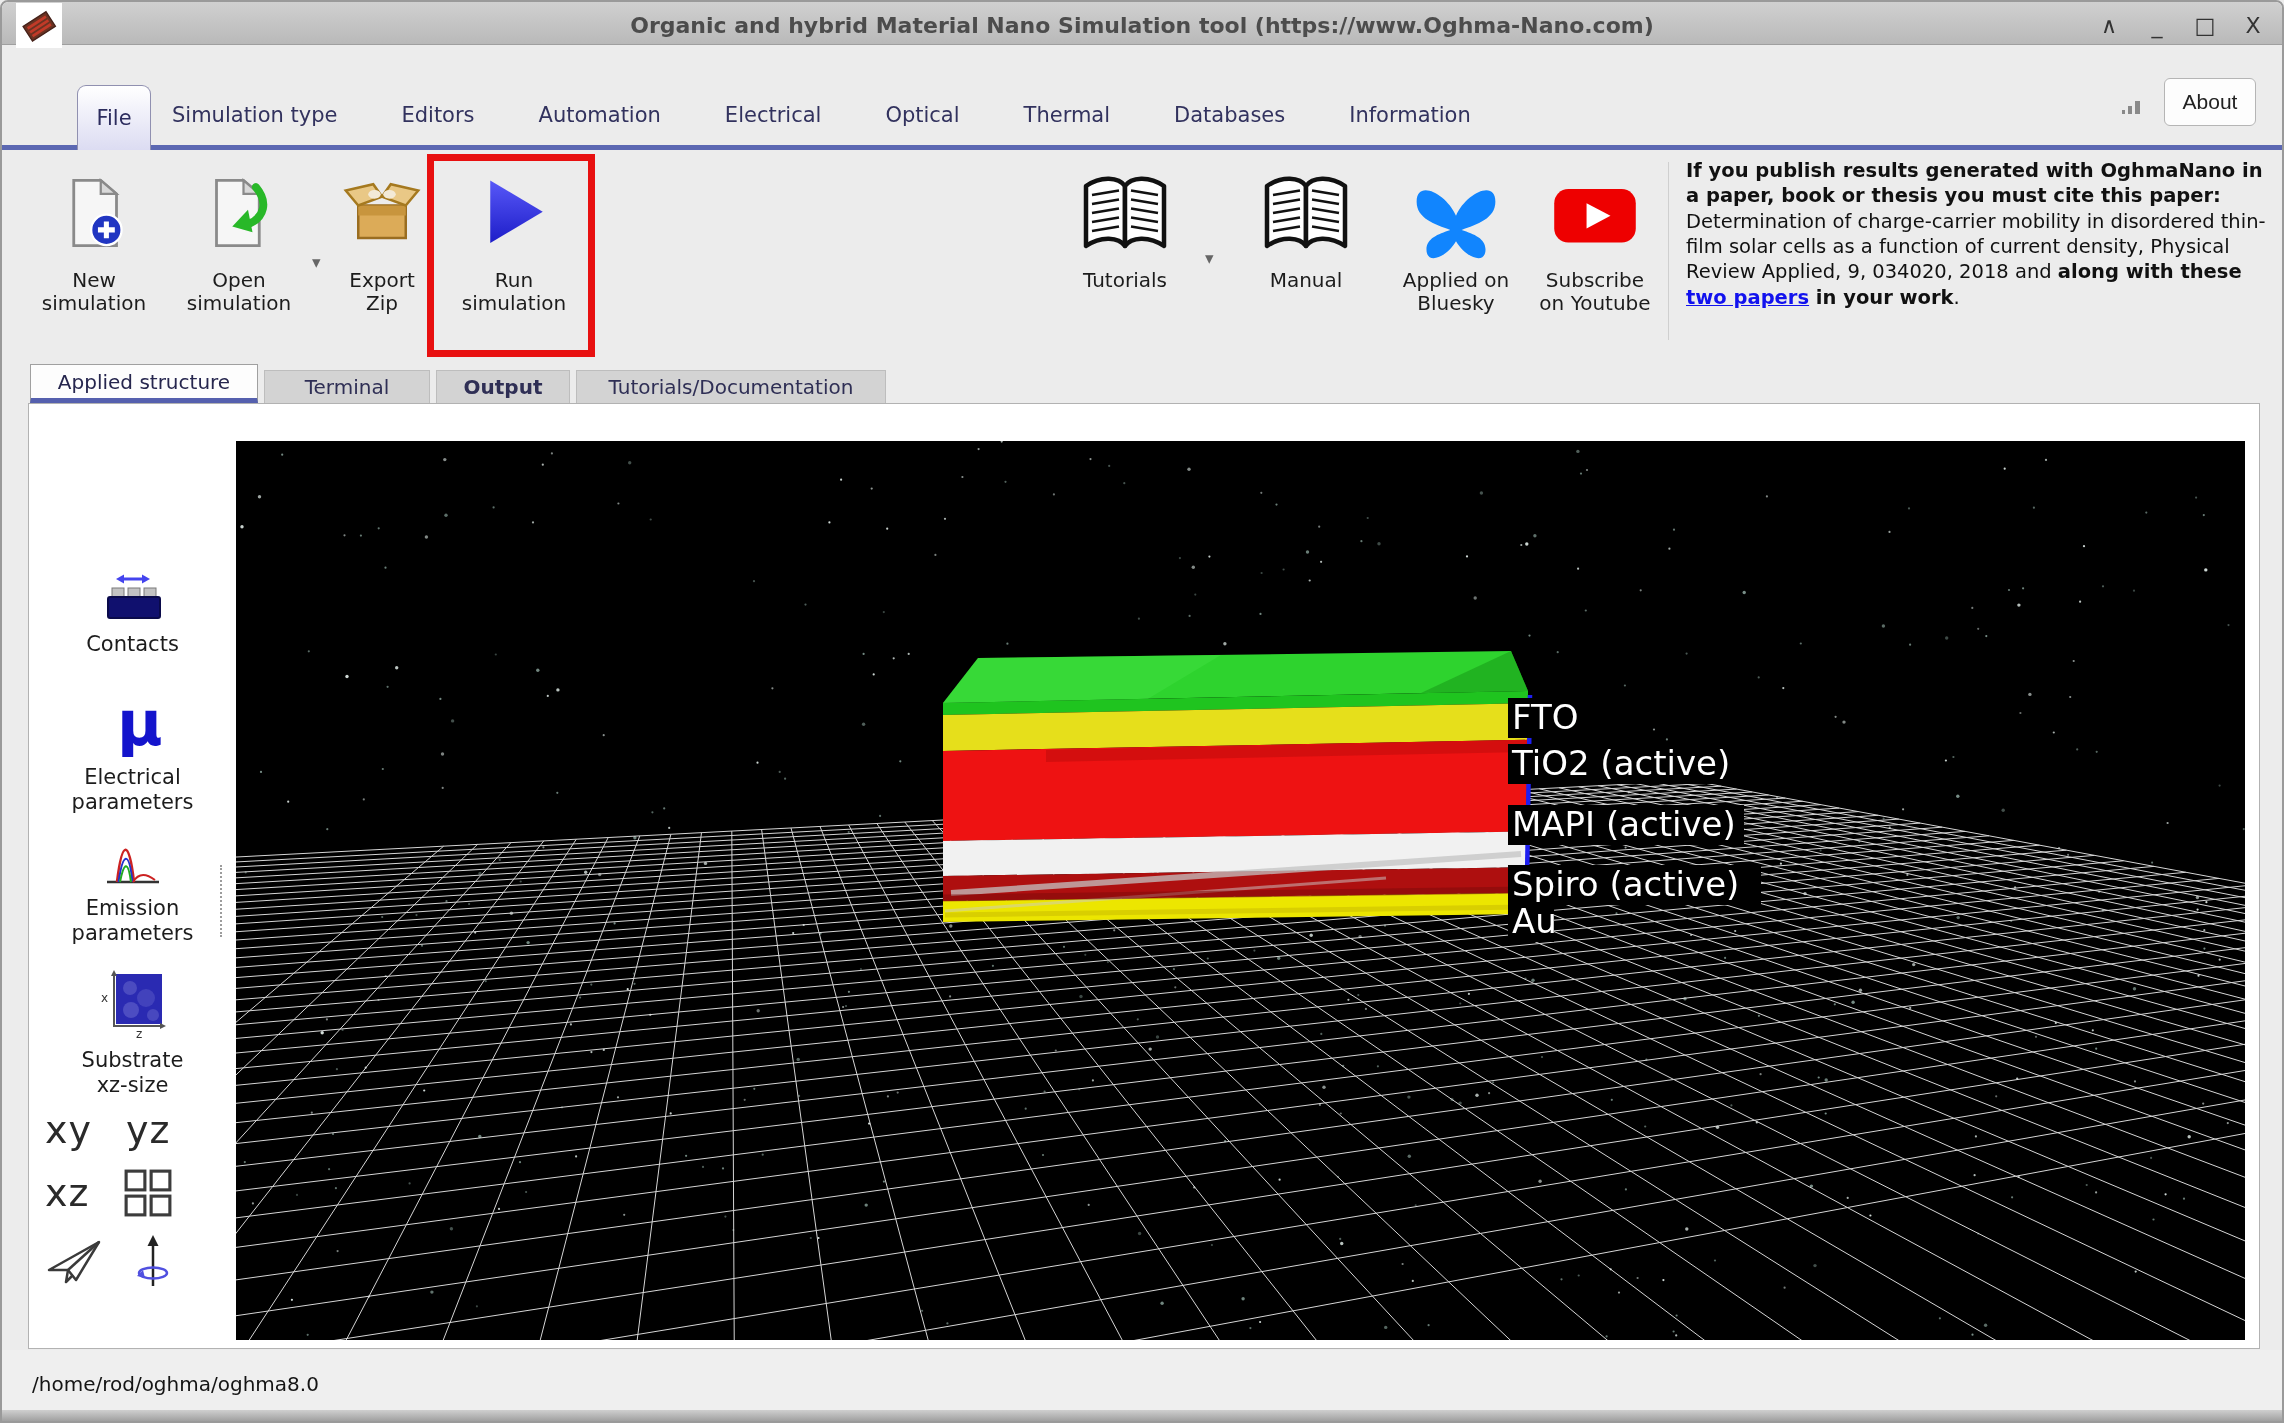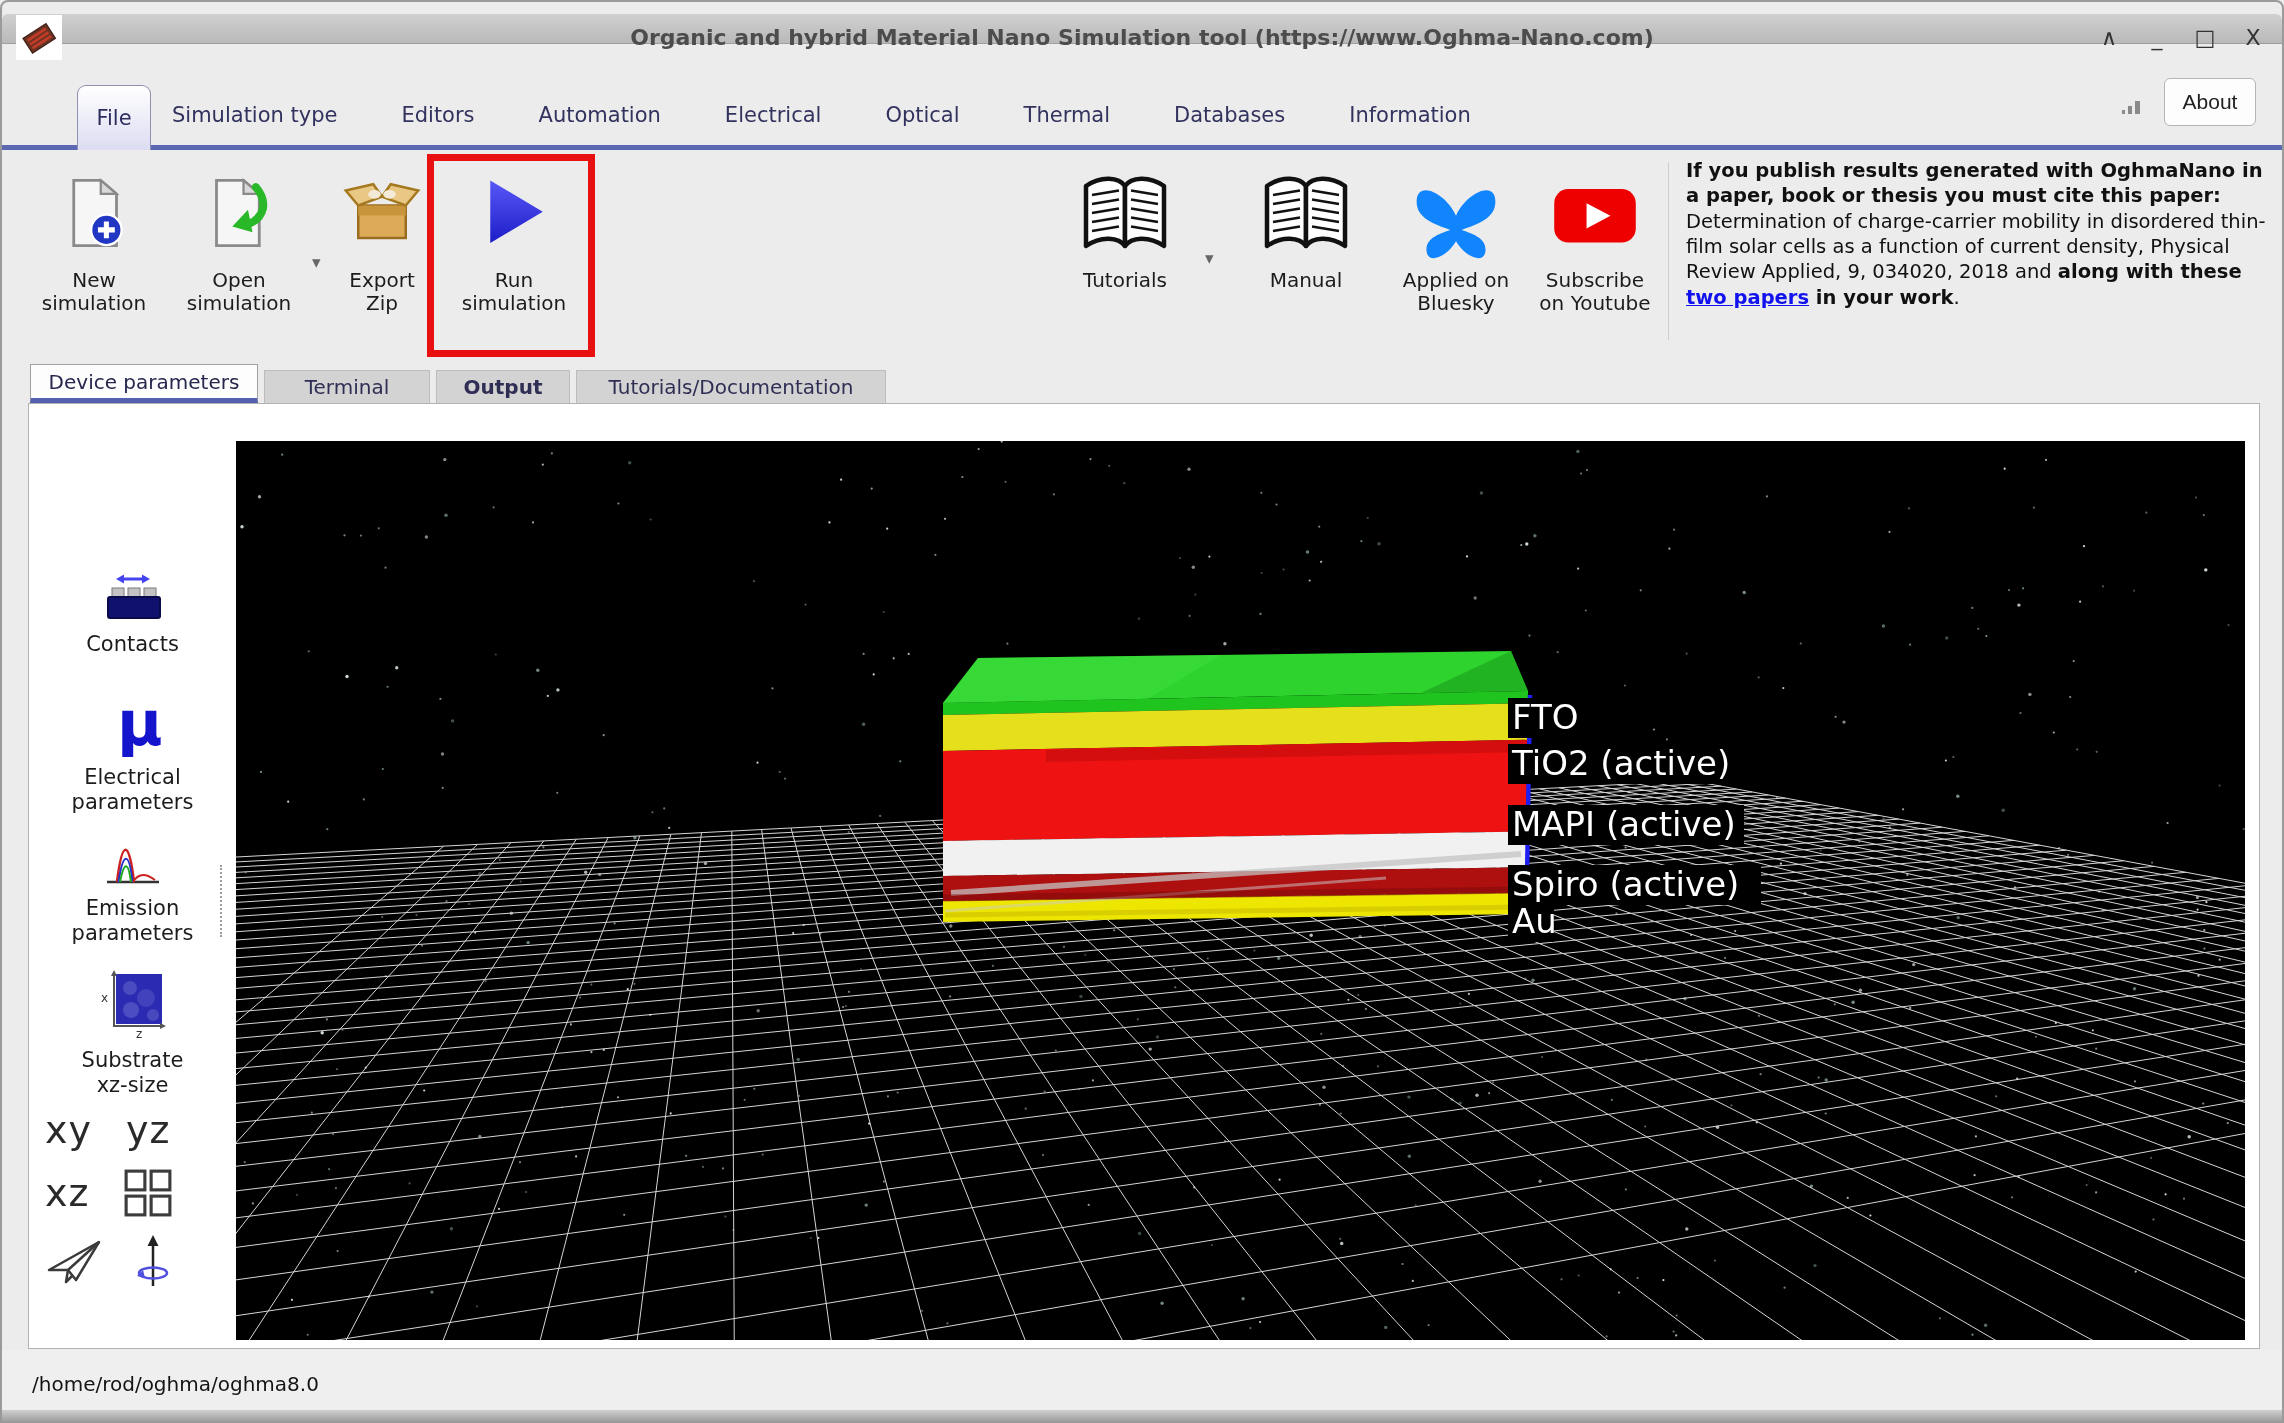--- a/index.html
+++ b/index.html
@@ -1,20 +1,20 @@
 <!DOCTYPE html>
 <html><head>
 <meta charset="utf-8">
 <style>
   *{margin:0;padding:0;box-sizing:border-box}
   html,body{width:2284px;height:1423px}
   body{position:relative;font-family:"DejaVu Sans",sans-serif;background:#ececec;overflow:hidden;
        border:2px solid #9a9a9a;border-radius:8px 8px 0 0}
   
-  .titlebar{position:absolute;left:0;top:12px;width:100%;height:30px;
+  .titlebar{position:absolute;left:0;top:0;width:100%;height:43px;
     background:linear-gradient(#d0d0d0,#b9b9b9);border-bottom:1px solid #9f9f9f;border-radius:6px 6px 0 0}
   .appicon{position:absolute;left:14px;top:1px;width:46px;height:45px;background:#fff;display:flex;align-items:center;justify-content:center}
   .wintitle{position:absolute;left:0;top:0;width:100%;height:47px;line-height:47px;text-align:center;
     font-size:22px;font-weight:bold;color:#4c4c4c}
   .winctrls{position:absolute;right:18px;top:0;height:47px;display:flex;gap:26px;align-items:center;
     font-size:22px;color:#333}
   .winctrls span{width:22px;text-align:center;cursor:default}
   
   .ribbonline{position:absolute;left:0;top:143px;width:100%;height:5px;background:#5c68b2}
   .filetab{position:absolute;left:75px;top:83px;width:74px;height:65px;z-index:3;
@@ -230,21 +230,21 @@
       <div>Subscribe</div>
       <div>on Youtube</div>
     </div>
 </div>
 
 <div class="vsep"></div>
 
 <div class="citation"><b>If you publish results generated with OghmaNano in a paper, book or thesis you must cite this paper:</b><span> Determination of charge-carrier mobility in disordered thin-film solar cells as a function of current density, Physical Review Applied, 9, 034020, 2018 and </span><b>along with these </b><a>two papers</a><b> in your work</b><span>.</span></div>
 
 <div class="tabbar" id="tabbar">
-    <div class="tab active" style="width: 228px;">Device parameters</div>
+    <div class="tab active" style="width: 228px;">Applied structure</div>
     <div class="tab" style="width: 166px;">Terminal</div>
     <div class="tab" style="width: 134px; font-weight: bold;">Output</div>
     <div class="tab" style="width: 310px;">Tutorials/Documentation</div>
   </div>
 
 <div class="panel">
   <div class="sidebar">
 
 
     <div class="sideitem" style="top:168px">

